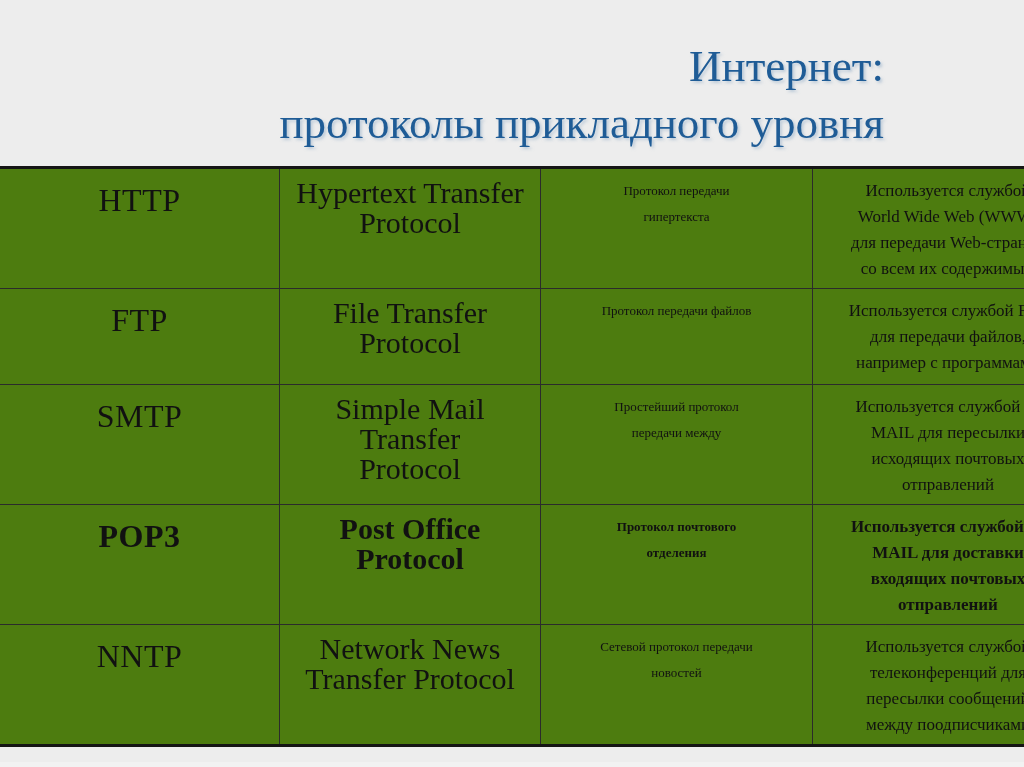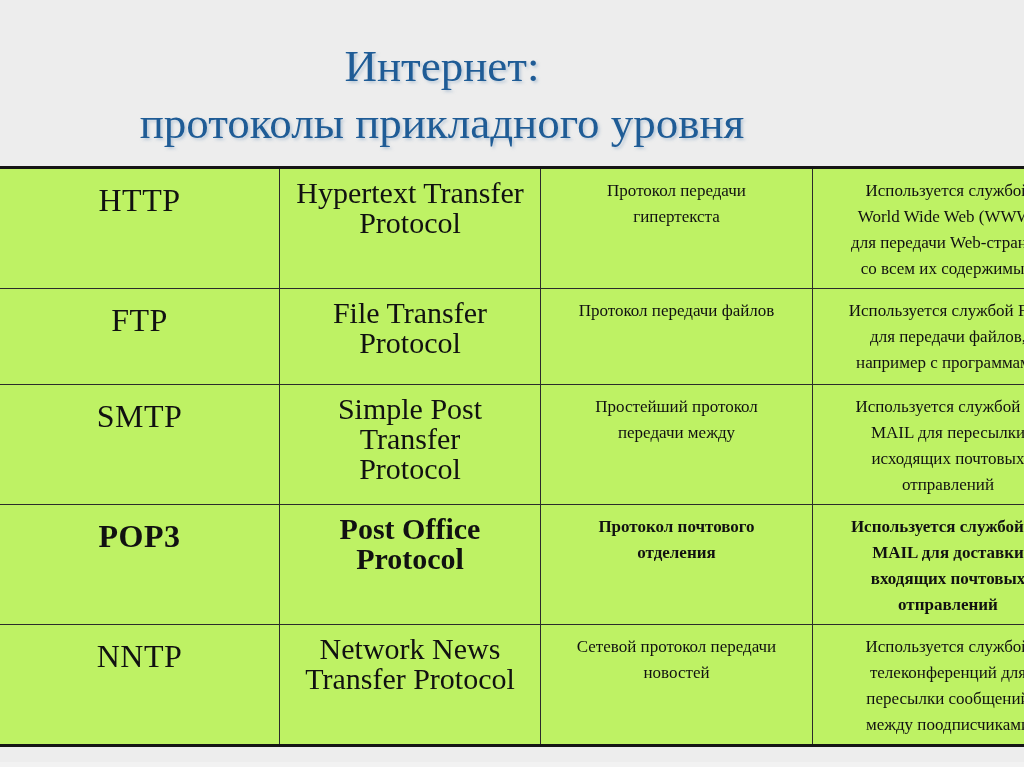--- a/index.html
+++ b/index.html
@@ -15,21 +15,21 @@
     overflow: hidden;
     position: relative;
   }
 
   
   .slide-title {
     position: absolute;
     left: 0;
     top: 8px;
     width: 884px;
-    text-align: center;
+    text-align: right;
     color: #1f5c96;
     font-family: "Liberation Serif", "DejaVu Serif", serif;
     font-size: 45px;
     line-height: 57px;
     font-weight: normal;
     letter-spacing: 0px;
     text-shadow: 2px 2px 3px rgba(150, 175, 200, 0.55);
     white-space: pre-line;
   }
 
@@ -48,21 +48,21 @@
   }
   .protocol-table td {
     border-top: 1px solid #2b2b2b;
     border-bottom: 1px solid #2b2b2b;
     border-left: 1px solid #2b2b2b;
     border-right: none;
     vertical-align: top;
     padding: 9px 7px 6px 7px;
     text-align: center;
     color: #111111;
-    background: #bef264;
+    background: #4d7c0f;
   }
   
   .protocol-table tr:first-child td {
     border-top: 3px solid #151515;
   }
   .protocol-table tr:last-child td {
     border-bottom: 3px solid #151515;
   }
   .protocol-table td.col-abbr {
     border-left: none;
@@ -82,21 +82,21 @@
     letter-spacing: 0.5px;
     padding-top: 2px;
   }
   .full-text {
     display: block;
     font-size: 30px;
     line-height: 30px;
   }
   .short-text {
     display: block;
-    font-size: 17px;
+    font-size: 13px;
     line-height: 26px;
   }
   .usage-text {
     display: block;
     font-size: 17px;
     line-height: 26px;
     white-space: pre-line;
   }
   .full-text, .short-text { white-space: pre-line; }
 
@@ -158,21 +158,21 @@
         <span class="usage-text">Используется службой FTP
 для передачи файлов,
 например с программами</span>
       </td>
     </tr>
     <tr class="row-smtp">
       <td class="col-abbr">
         <span class="abbr-text">SMTP</span>
       </td>
       <td class="col-full">
-        <span class="full-text">Simple Post Transfer
+        <span class="full-text">Simple Mail Transfer
 Protocol</span>
       </td>
       <td class="col-short">
         <span class="short-text">Простейший протокол
 передачи между</span>
       </td>
       <td class="col-usage">
         <span class="usage-text">Используется службой E-
 MAIL для пересылки
 исходящих почтовых

